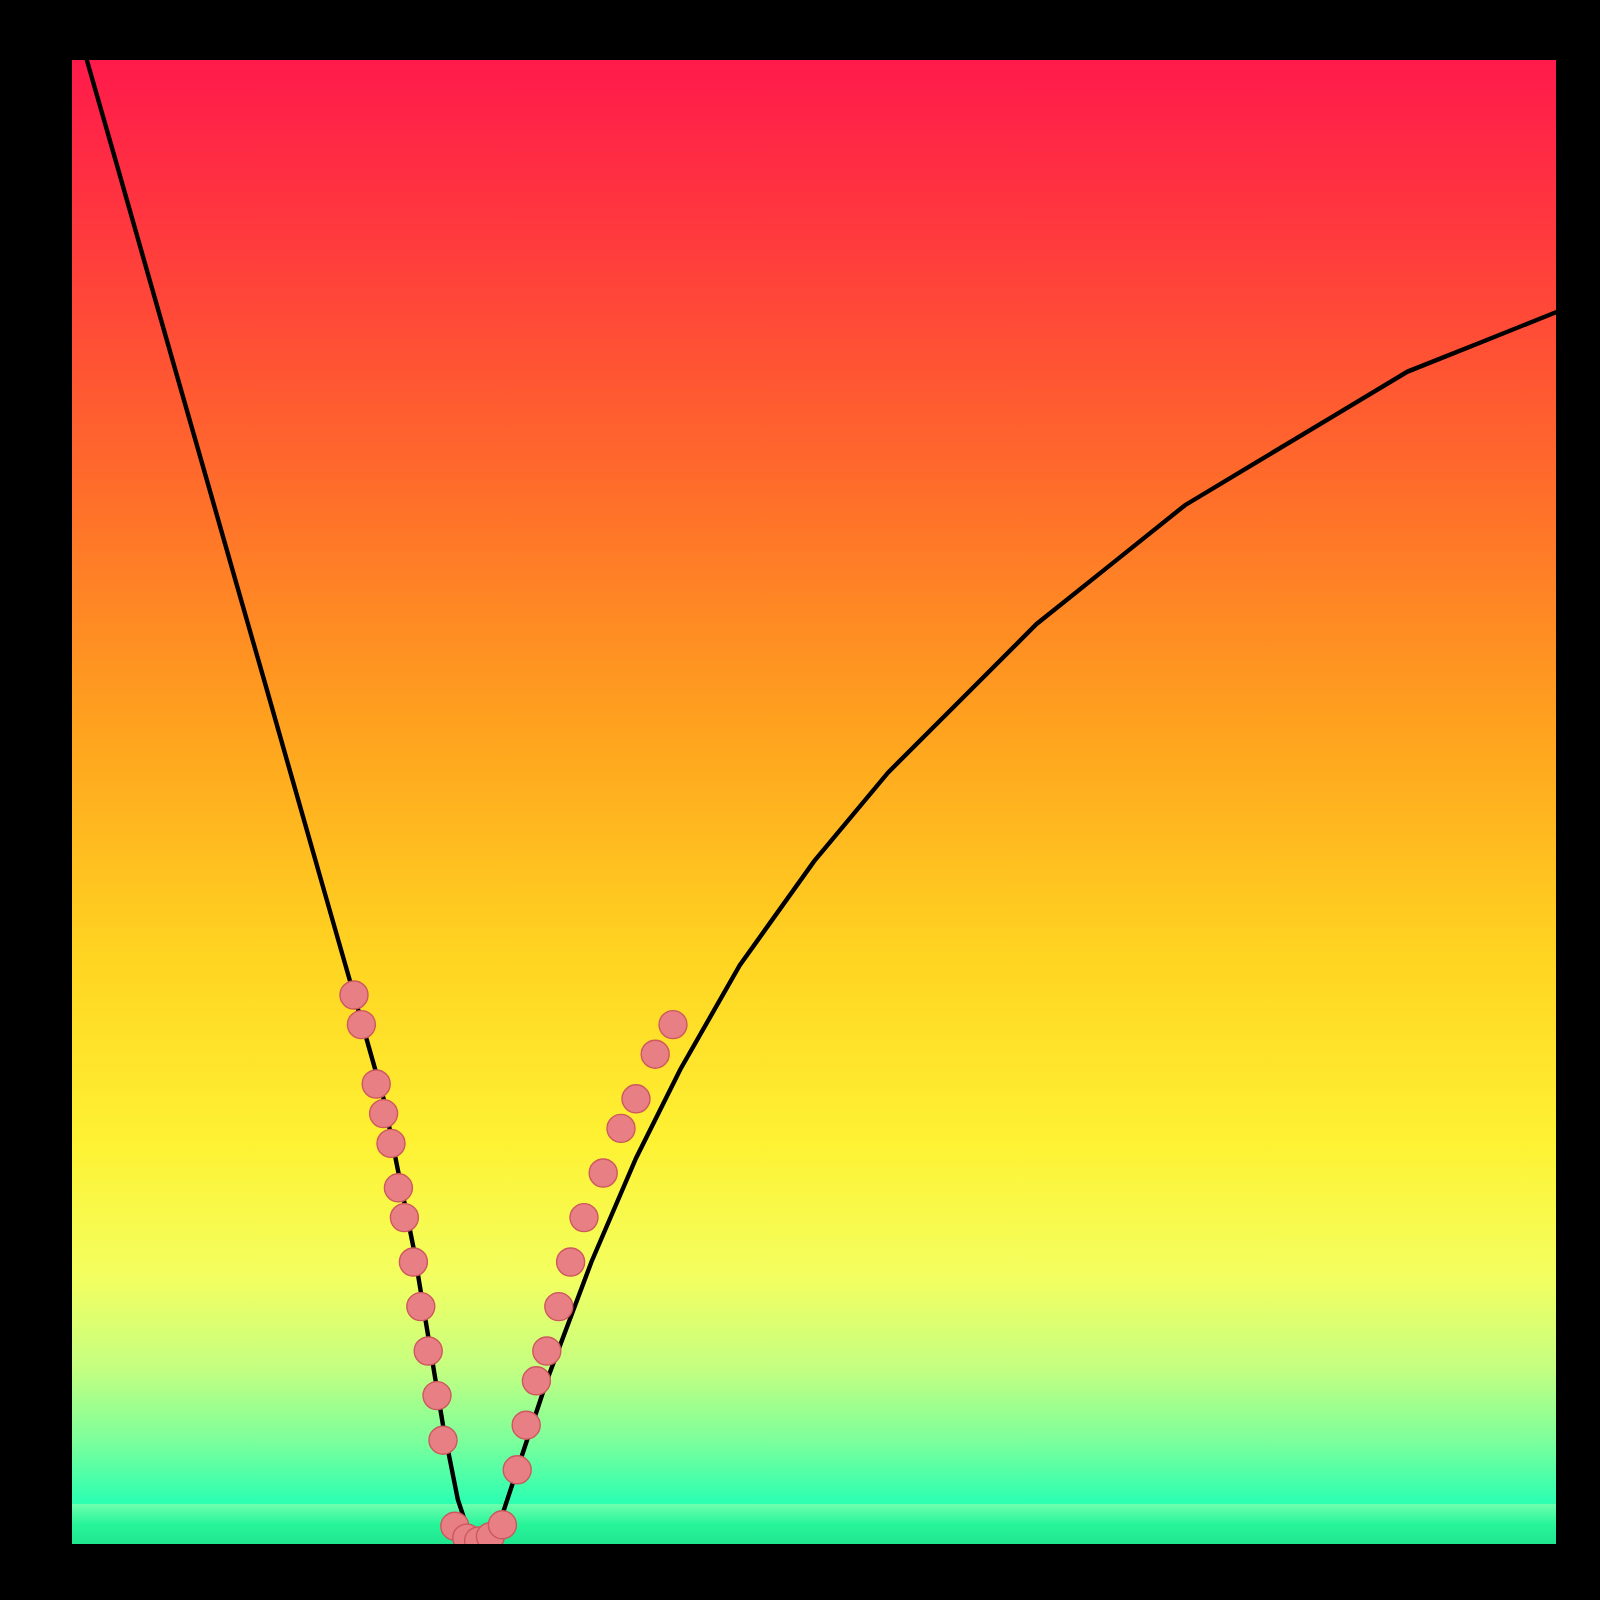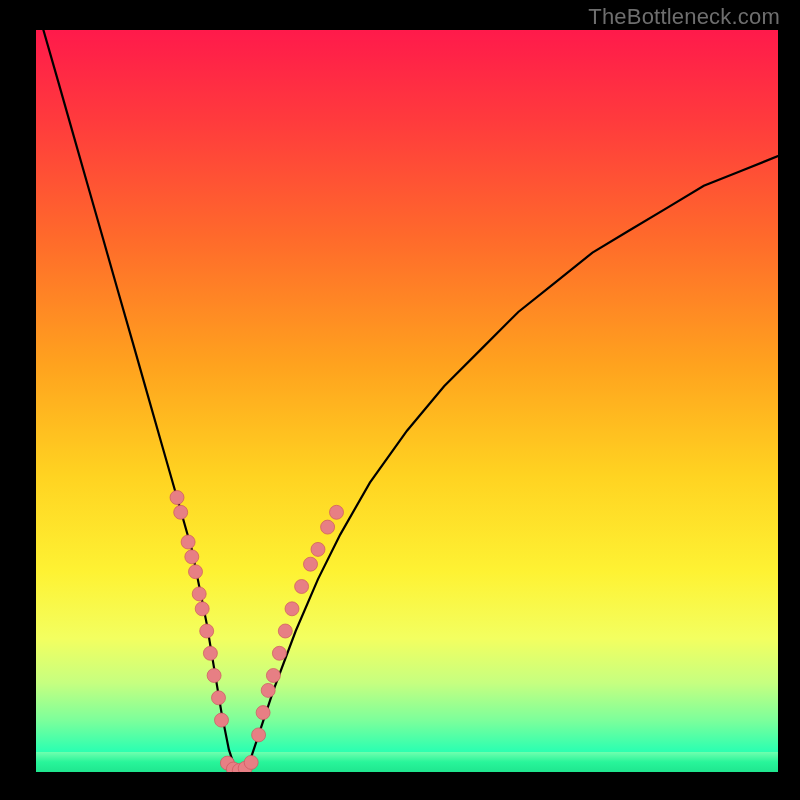--- a/index.html
+++ b/index.html
@@ -67,21 +67,20 @@
   .dot {
     fill: #e77f84;
     stroke: #cd585e;
     stroke-width: 0.7;
   }
 </style>
 </head>
 <body>
 
 <div class="frame">
-  <div class="watermark">TheBottleneck.com</div>
   <div class="plot-area">
     <div class="green-band"></div>
     <svg class="curve" viewBox="0 0 742 742" preserveAspectRatio="none">
       <path id="curve-path" fill="none" stroke="#000" stroke-width="2.2" stroke-linecap="round" d="M7.4 0.0 L22.3 51.9 L37.1 103.9 L51.9 155.8 L66.8 207.8 L81.6 259.7 L96.5 311.6 L111.3 363.6 L126.1 415.5 L141.0 467.5 L155.8 519.4 L170.7 593.6 L178.1 638.1 L185.5 682.6 L192.9 719.7 L200.3 742.0 L207.8 742.0 L215.2 727.2 L222.6 704.9 L237.4 660.4 L259.7 601.0 L282.0 549.1 L304.2 504.6 L333.9 452.6 L371.0 400.7 L408.1 356.2 L445.2 319.1 L482.3 282.0 L519.4 252.3 L556.5 222.6 L593.6 200.3 L630.7 178.1 L667.8 155.8 L704.9 141.0 L742.0 126.1"></path>
       <g id="dots-left">
           <circle cx="141.0" cy="467.5" r="7" class="dot"></circle>
           <circle cx="144.7" cy="482.3" r="7" class="dot"></circle>
           <circle cx="152.1" cy="512.0" r="7" class="dot"></circle>
           <circle cx="155.8" cy="526.8" r="7" class="dot"></circle>
           <circle cx="159.5" cy="541.7" r="7" class="dot"></circle>

